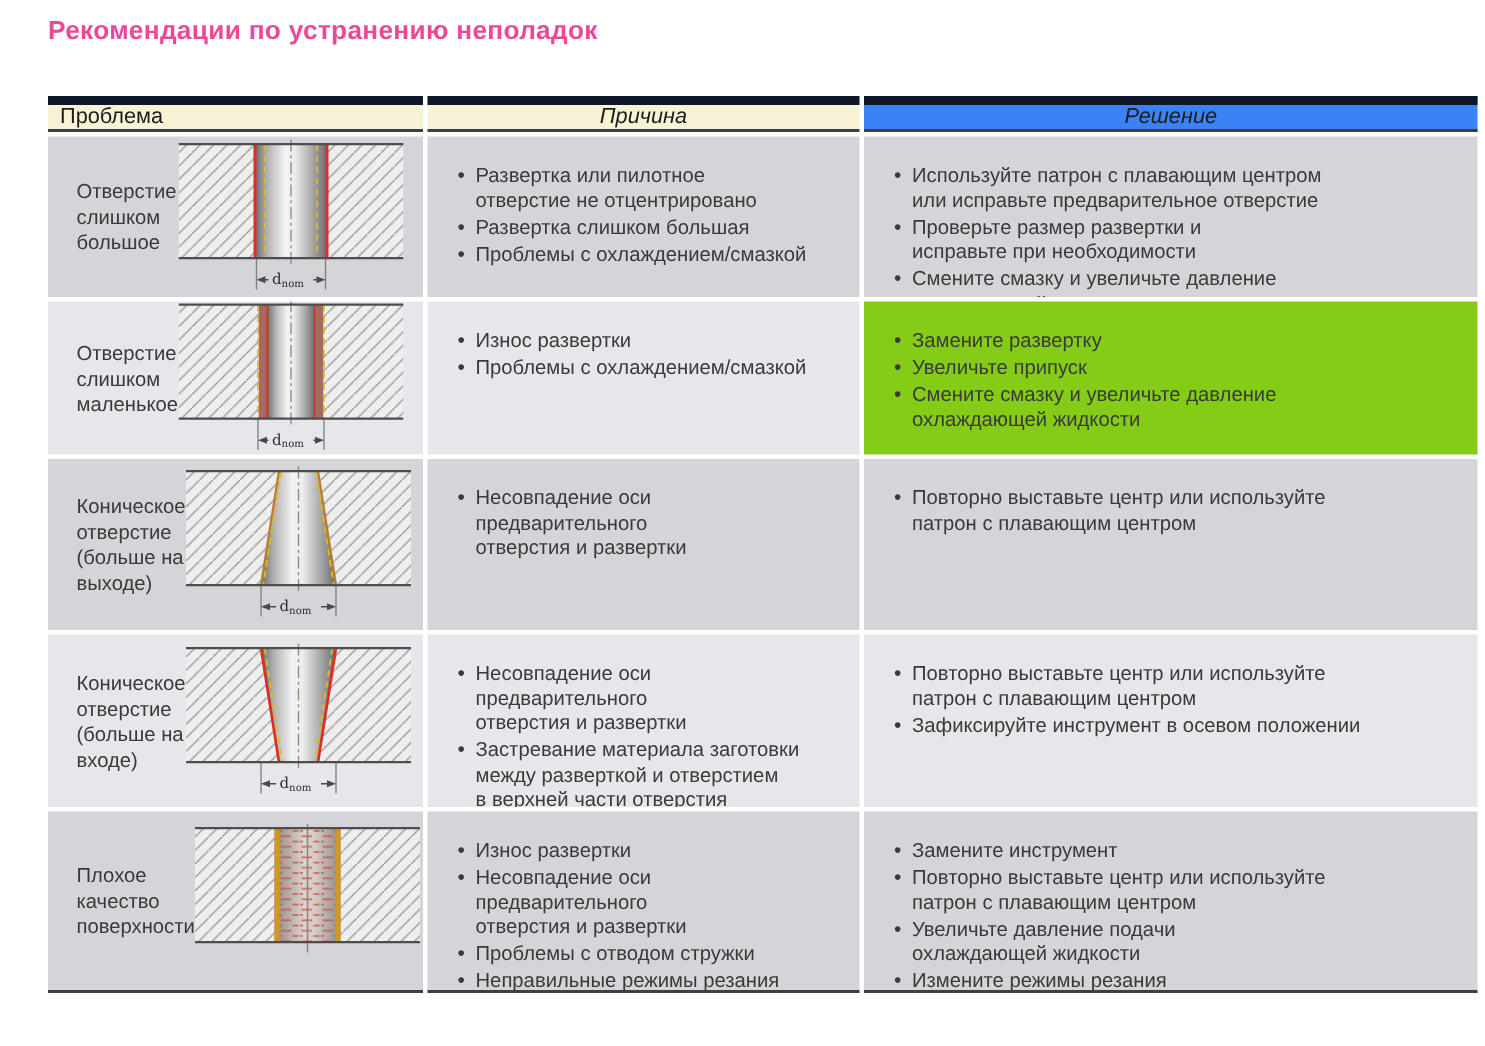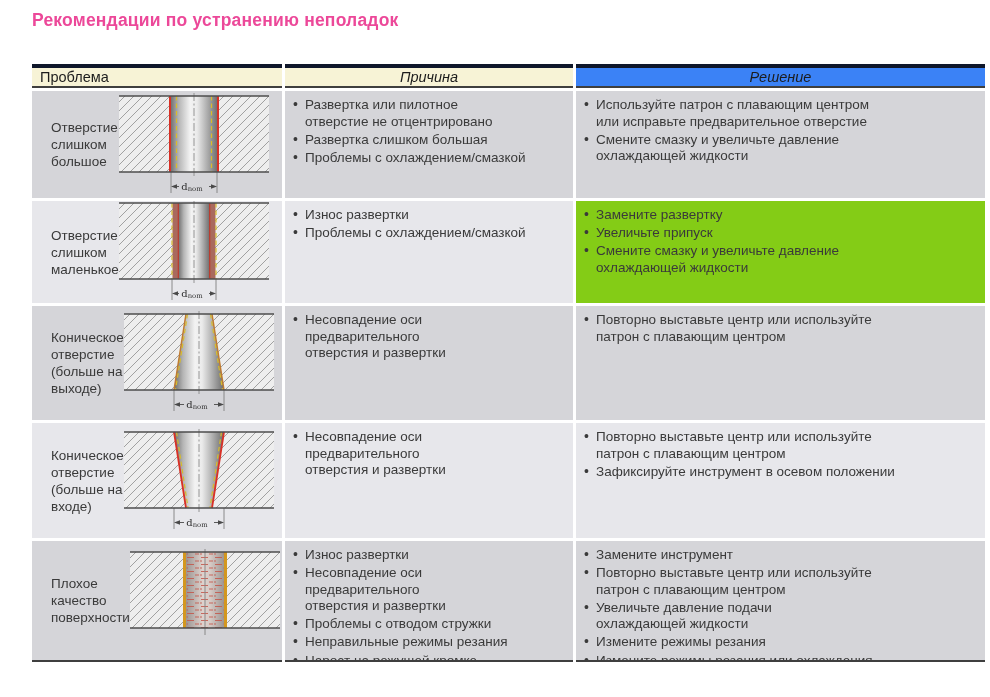--- a/index.html
+++ b/index.html
@@ -13,35 +13,35 @@
   }
   .troubleshoot-table {
     position:absolute; left:32px; top:64px; width:953px;
     display:grid;
     grid-template-columns:250px 288px 1fr;
     grid-template-rows:24px 107px 102px 114px 115px 121px;
     gap:3px;
     background:#ffffff;
   }
   .hdr {
-    border-top:4px solid #0f172a; border-bottom:2px solid #3f3f3f;
+    border-top:6px solid #0f172a; border-bottom:2px solid #3f3f3f;
     font-size:14.5px; color:#1c1c1c;
     display:flex; align-items:center; box-sizing:border-box;
   }
   .hdr-left   { padding-left:8px; }
   .hdr-center { justify-content:center;font-style:italic; }
   .cell { font-size:13.5px; color:#3a3a3a; box-sizing:border-box; overflow:hidden; }
   .problem-cell { display:flex; align-items:center; }
   .problem-label {
     width:100px; padding-left:19px; box-sizing:border-box;
     white-space:pre-line; line-height:1.26;
   }
   .diagram { flex:none; width:163px; height:104px; }
   .diagram svg { display:block; }
-  ul.bullets { margin:0; padding:6px 20px 4px 7px; list-style:none; line-height:1.23; }
+  ul.bullets { margin:12px; padding:6px 20px 4px 7px; list-style:none; line-height:1.23; }
   ul.bullets li { padding-left:13px; position:relative; white-space:pre-line; margin-bottom:1.5px; }
   ul.bullets li::before { content:"\2022"; position:absolute; left:1px; top:-1px; font-size:14px; }
   .last-row { border-bottom:2px solid #3f3f3f; }
 </style>
 </head>
 <body>
 
 <div class="page-title">Рекомендации по устранению неполадок</div>
 
 <div class="troubleshoot-table">
@@ -102,20 +102,22 @@
         <li>Развертка или пилотное
 отверстие не отцентрировано</li>
         <li>Развертка слишком большая</li>
         <li>Проблемы с охлаждением/смазкой</li>
       </ul>
     </div>
     <div class="cell" style="background: rgb(213, 213, 217);">
       <ul class="bullets">
         <li>Используйте патрон с плавающим центром
 или исправьте предварительное отверстие</li>
+        <li>Проверьте размер развертки и
+исправьте при необходимости</li>
         <li>Смените смазку и увеличьте давление
 охлаждающей жидкости</li>
       </ul>
     </div>
     <div class="cell problem-cell" style="background: rgb(231, 231, 235);">
       <div class="problem-label">Отверстие
 слишком
 маленькое</div>
       <div class="diagram">
         <svg width="150" height="104" viewBox="0 0 150 104" xmlns="http://www.w3.org/2000/svg">
@@ -289,20 +291,23 @@
           <line x1="0" y1="3" x2="150" y2="3" stroke="#4d4d4d" stroke-width="1.5"></line>
                  <line x1="0" y1="79" x2="150" y2="79" stroke="#4d4d4d" stroke-width="1.5"></line>
         </svg>
       </div>
     </div>
     <div class="cell" style="background: rgb(231, 231, 235);">
       <ul class="bullets">
         <li>Несовпадение оси
 предварительного
 отверстия и развертки</li>
+        <li>Застревание материала заготовки
+между разверткой и отверстием
+в верхней части отверстия</li>
       </ul>
     </div>
     <div class="cell" style="background: rgb(231, 231, 235);">
       <ul class="bullets">
         <li>Повторно выставьте центр или используйте
 патрон с плавающим центром</li>
         <li>Зафиксируйте инструмент в осевом положении</li>
       </ul>
     </div>
     <div class="cell problem-cell last-row" style="background: rgb(213, 213, 217);">

